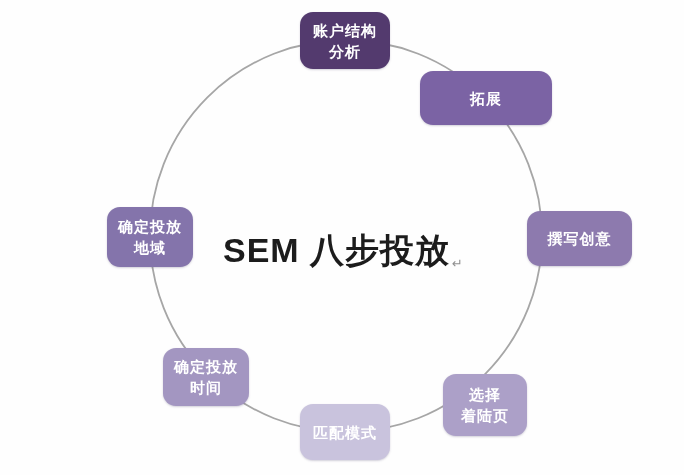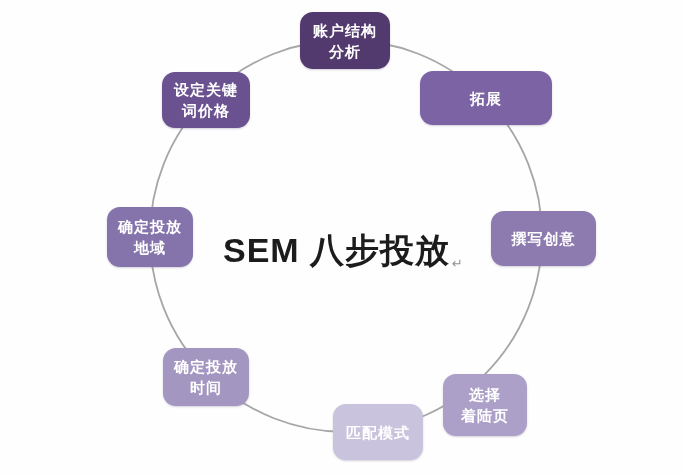--- a/index.html
+++ b/index.html
@@ -79,47 +79,43 @@
 
   <div class="step pos-top" style="background: rgb(83, 58, 110);">
     <span>账户结构</span>
     <span>分析</span>
   </div>
 
   <div class="step pos-top-right" style="background: rgb(123, 99, 164);">
     <span>拓展</span>
   </div>
 
-  <div class="step pos-right" style="background: rgb(141, 122, 174);">
+  <div class="step pos-right" style="background: rgb(141, 122, 174); margin-left: 36px;">
     <span>撰写创意</span>
     <span></span>
   </div>
 
   <div class="step pos-bottom-right" style="background: rgb(172, 160, 200);">
     <span>选择</span>
     <span>着陆页</span>
   </div>
 
-  <div class="step pos-bottom" style="background: rgb(201, 195, 221); margin-left: 33px;">
+  <div class="step pos-bottom" style="background: rgb(201, 195, 221);">
     <span>匹配模式</span>
     <span></span>
   </div>
 
   <div class="step pos-bottom-left" style="background: rgb(163, 150, 193);">
     <span>确定投放</span>
     <span>时间</span>
   </div>
 
   <div class="step pos-left" style="background: rgb(132, 116, 171);">
     <span>确定投放</span>
     <span>地域</span>
   </div>
 
-  <div class="step pos-top-left" style="background: rgb(106, 81, 144);">
-    <span>设定关键</span>
-    <span>词价格</span>
-  </div>
 
   <div id="center-title">
     <span>SEM 八步投放</span><span class="return-mark">↵</span>
   </div>
 
 </div>
 
 </body></html>

